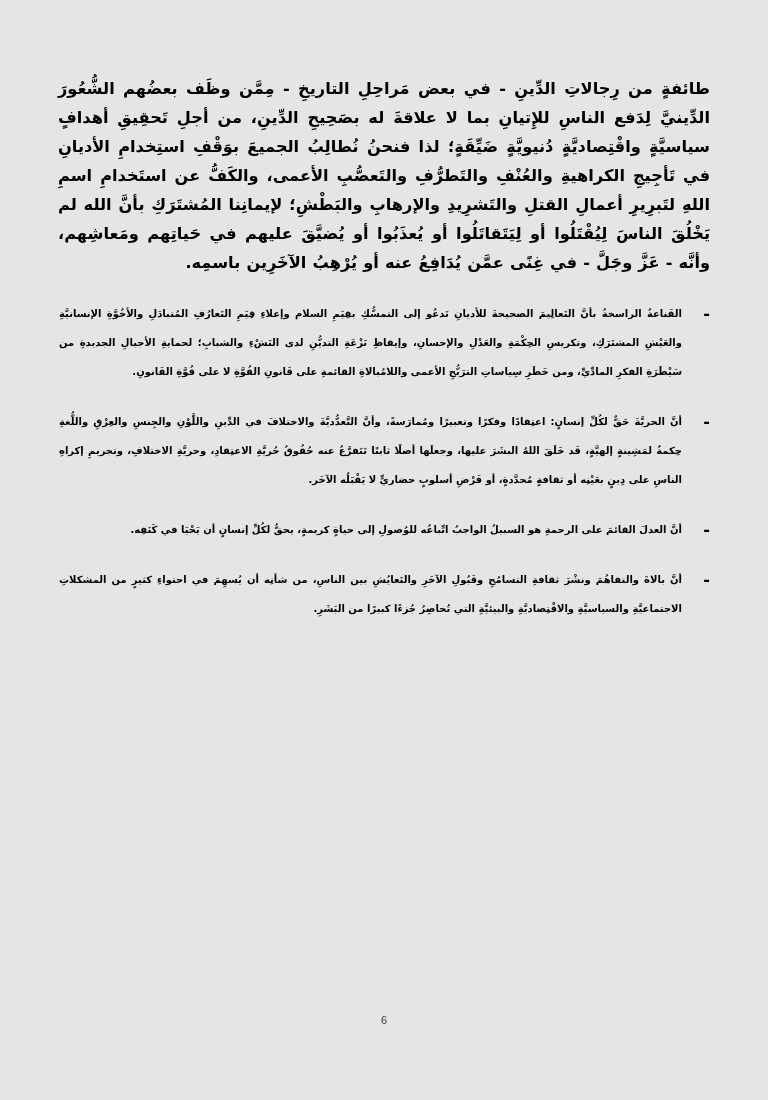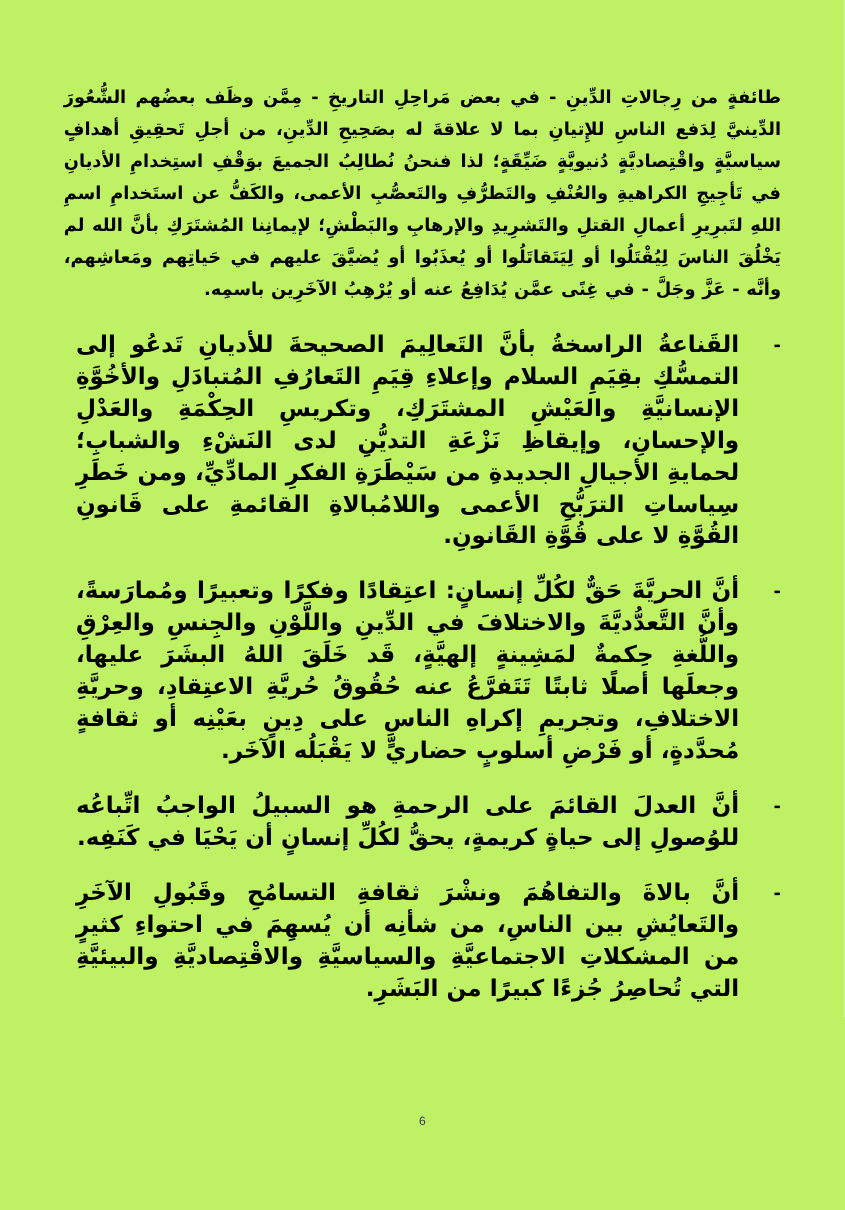--- a/index.html
+++ b/index.html
@@ -5,21 +5,21 @@
   html, body {
     margin: 0;
     padding: 0;
     background: #ffffff;
   }
 
   .page {
     position: relative;
     width: 768px;
     height: 1100px;
-    background: #bef264;
+    background: #e5e5e5;
     margin: 0 auto;
     overflow: hidden;
     font-family: "DejaVu Sans", "Liberation Sans", sans-serif;
     color: #000000;
     direction: rtl;
   }
 
   .content {
     position: absolute;
     top: 74px;
@@ -75,26 +75,26 @@
     top: 0;
     width: 20px;
     font-size: 16.2px;
     font-weight: bold;
     line-height: 29px;
     text-align: right;
   }
 
   .bullet-text {
     display: block;
-    font-size: 21px;
+    font-size: 10px;
     font-weight: bold;
     line-height: 29px;
     text-align: justify;
     text-align-last: right;
-    margin: 11px;
+    margin: 1px;
     direction: rtl;
     unicode-bidi: isolate;
   }
 
   .page-number {
     position: absolute;
     left: 0;
     right: 0;
     top: 1014px;
     text-align: center;

